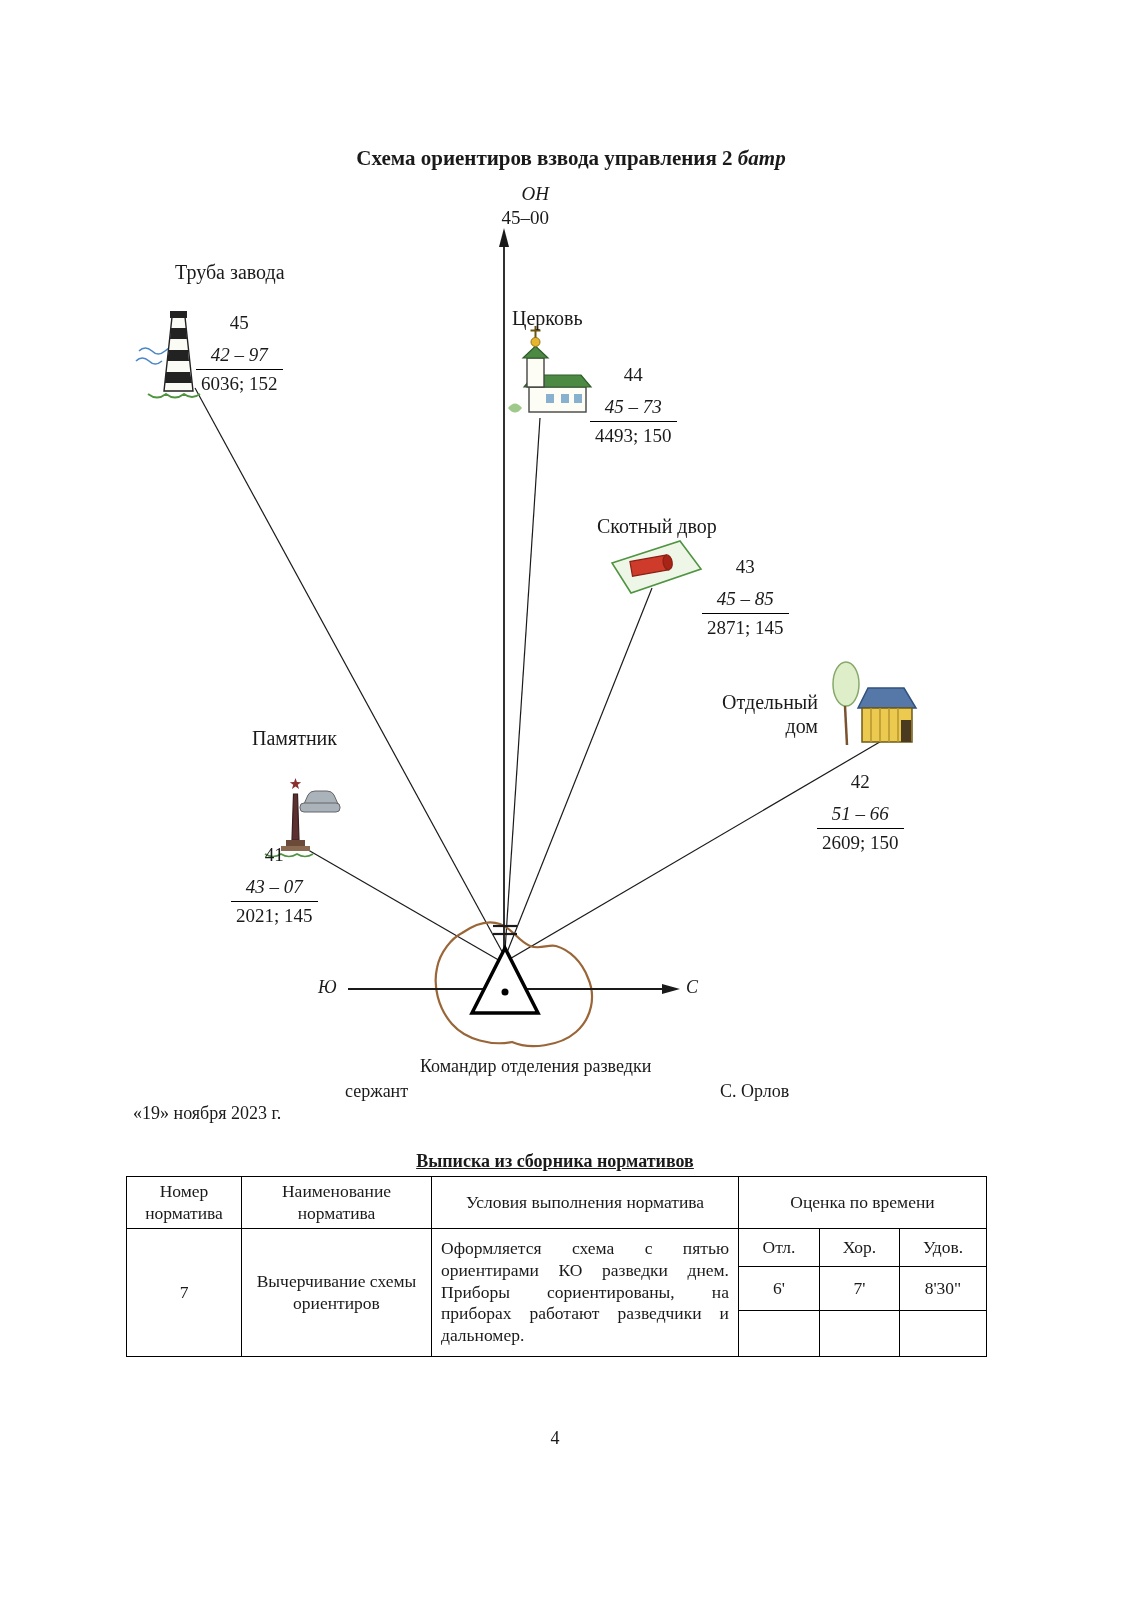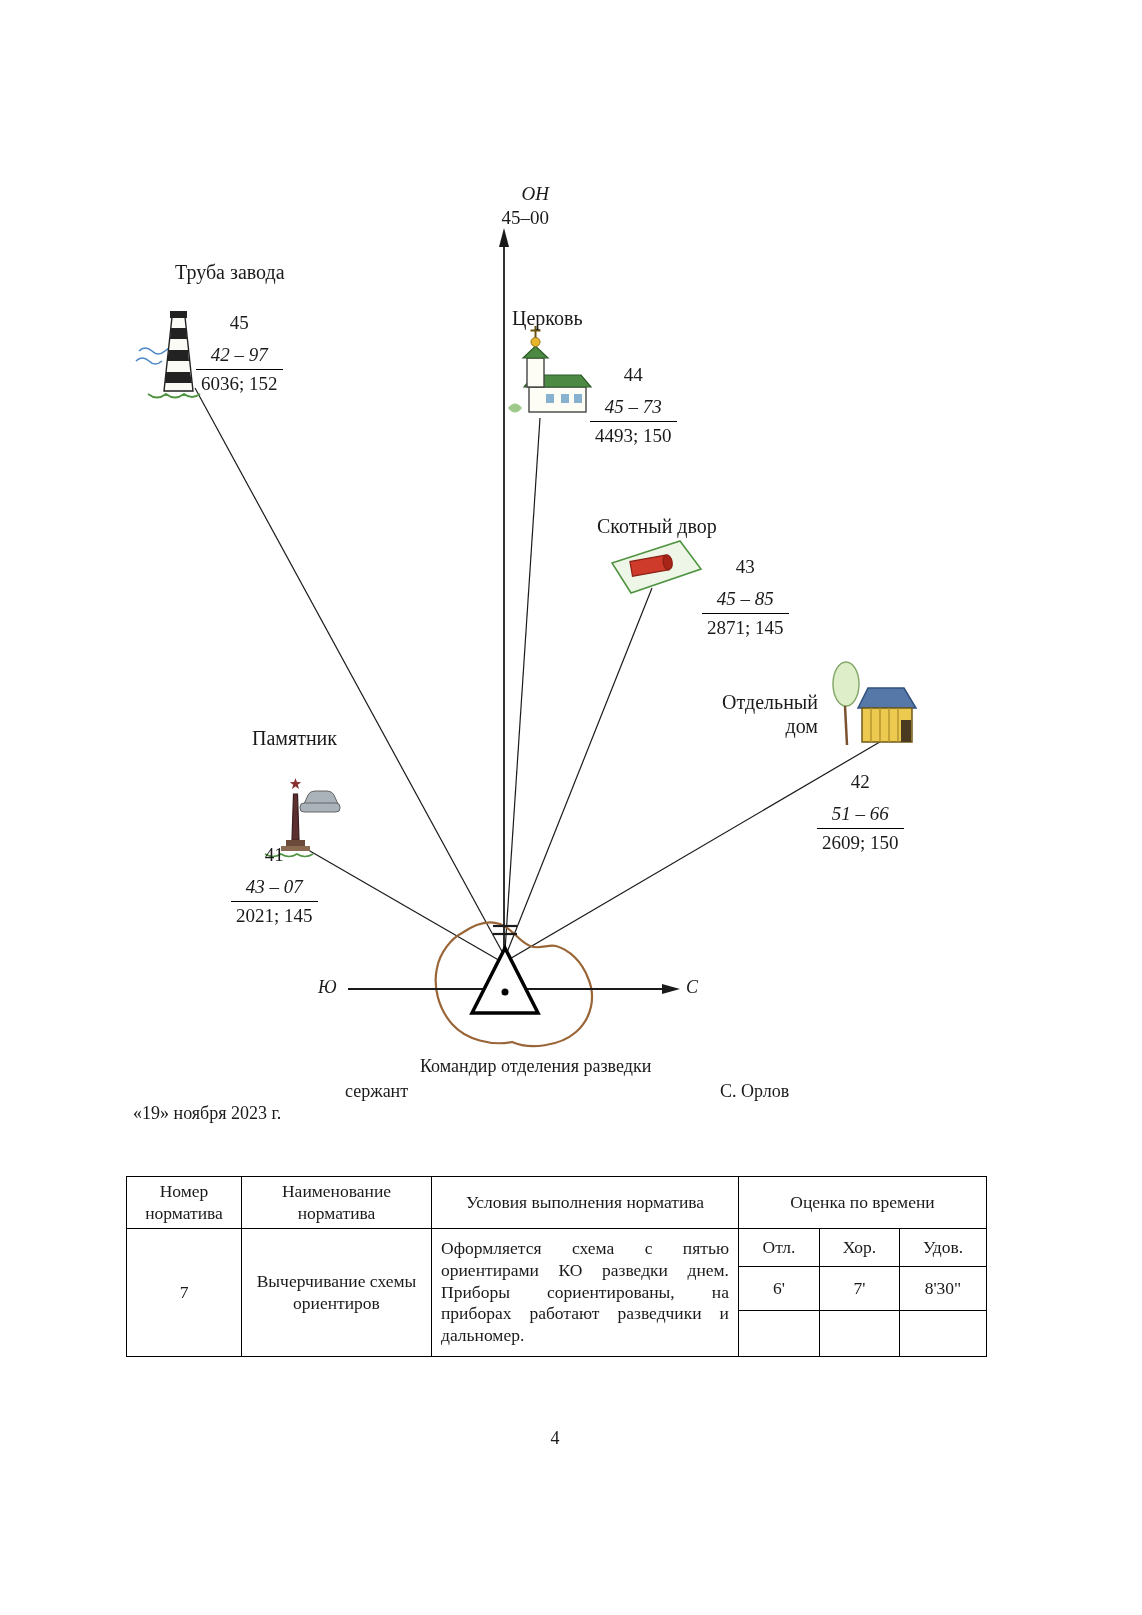--- a/index.html
+++ b/index.html
@@ -122,20 +122,21 @@
       <path d="M304 804 l4 -9 q2 -4 7 -4 l12 0 q5 0 7 4 l4 9 z" fill="#aab2ba" stroke="#666666" stroke-width="1"></path>
       <rect x="300" y="803" width="40" height="9" rx="4" fill="#aab2ba" stroke="#666666" stroke-width="1"></rect>
       <polygon points="292,840 299,840 297.5,794 293.5,794" fill="#5c3030" stroke="#3a1d1d" stroke-width="1.2"></polygon>
       <polygon points="295.5,778 296.9,782.1 301.2,782.2 297.8,784.7 299,788.9 295.5,786.4 292,788.9 293.2,784.7 289.8,782.2 294.1,782.1" fill="#8a2f2f"></polygon>
       <rect x="286" y="840" width="19" height="6" fill="#6b4a3a"></rect>
       <rect x="281" y="846" width="29" height="5" fill="#8a6a50"></rect>
       <path d="M265 854 q8 5 16 0 q8 5 16 0 q8 5 16 0" fill="none" stroke="#4f9440" stroke-width="1.6"></path>
     </g>
   </svg>
 
+  <div class="title"><span>Схема ориентиров взвода управления 2 </span><span class="italic">батр</span></div>
 
   <div class="t italic centered" style="left:459px; top:183px; width:90px; font-size:19px;">ОН</div>
   <div class="t centered" style="left:459px; top:207px; width:90px; font-size:19px;">45–00</div>
 
   <div class="t lm-name" style="left:175px; top:260px;">Труба завода</div>
   <div class="t lm-name" style="left:512px; top:306px;">Церковь</div>
   <div class="t lm-name" style="left:597px; top:514px;">Скотный двор</div>
   <div class="t lm-name wrap centered" style="left:718px; top:690px; width:100px;">Отдельный дом</div>
   <div class="t lm-name" style="left:252px; top:702px;margin-top:24px;">Памятник</div>
 
@@ -180,20 +181,21 @@
   </div>
 
   <div class="t italic" style="left:318px; top:977px;">Ю</div>
   <div class="t italic" style="left:686px; top:977px;">С</div>
 
   <div class="t" style="left:420px; top:1056px;">Командир отделения разведки</div>
   <div class="t" style="left:345px; top:1081px;">сержант</div>
   <div class="t" style="left:720px; top:1081px;">С. Орлов</div>
   <div class="t" style="left:133px; top:1103px;">«19» ноября 2023 г.</div>
 
+  <div class="table-title">Выписка из сборника нормативов</div>
 
   <table class="norm-table">
     <colgroup>
       <col style="width:115px">
         <col style="width:190px">
         <col style="width:307px">
       <col style="width:81px">
         <col style="width:80px">
         <col style="width:87px">
     </colgroup>

